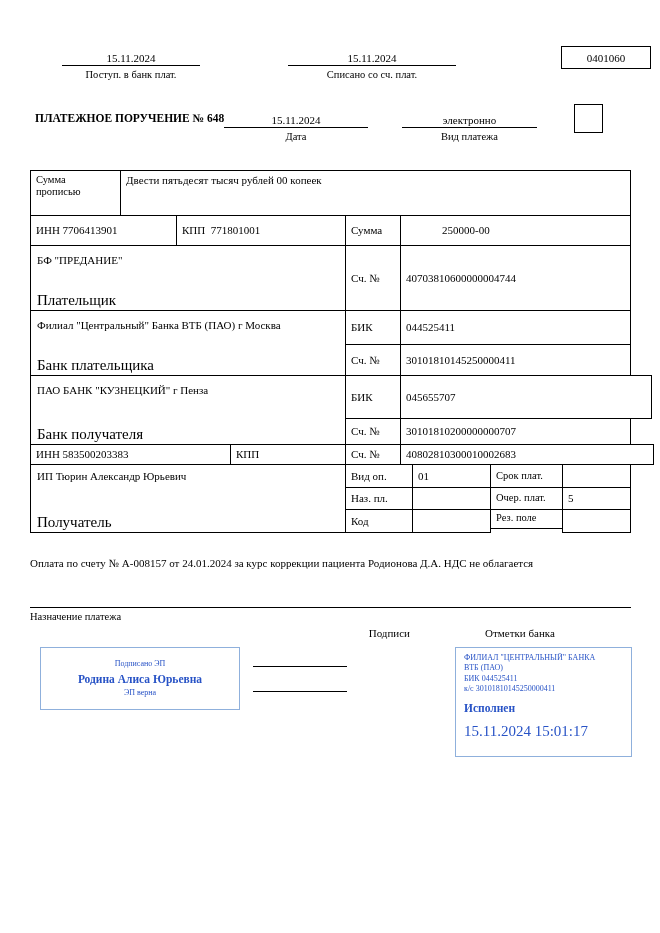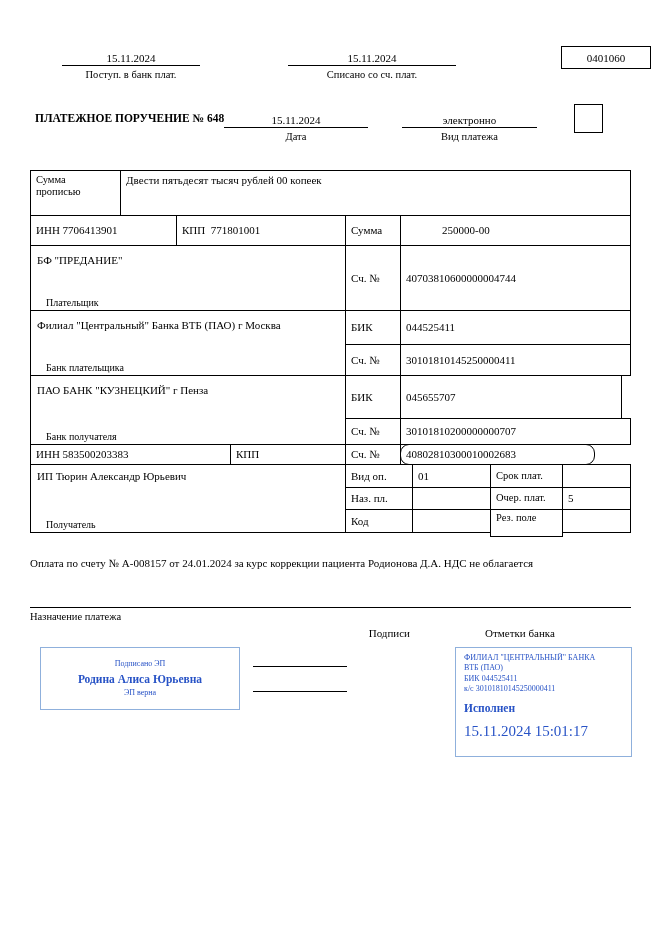--- a/index.html
+++ b/index.html
@@ -3,21 +3,21 @@
 <meta charset="utf-8">
 <style>
   html,body{margin:0;padding:0;background:#ffffff;}
   .page{position:relative;width:660px;height:933px;background:#fff;
         font-family:"Liberation Serif","DejaVu Serif",serif;font-size:11px;color:#000;overflow:hidden;}
   .abs{position:absolute;box-sizing:border-box;}
   .cell{position:absolute;box-sizing:border-box;border:1px solid #000;
         display:flex;align-items:center;padding:1px 5px;line-height:1.15;}
   .cell.top{align-items:flex-start;padding-top:3px;}
   .namecell{position:absolute;box-sizing:border-box;border:1px solid #000;padding:8px 6px 2px 6px;line-height:1.2;}
-  .role{position:absolute;left:15px;bottom:1px;font-size:10px;}
+  .role{position:absolute;left:6px;bottom:1px;font-size:15px;}
   .uline{position:absolute;box-sizing:border-box;border-bottom:1px solid #000;text-align:center;
          display:flex;align-items:flex-end;justify-content:center;padding-bottom:1px;}
   .lbl{position:absolute;box-sizing:border-box;text-align:center;font-size:10.5px;}
   .sm{font-size:10.5px;}
   .pre{white-space:pre;}
   .prelines{white-space:pre-line;}
   .box{position:absolute;box-sizing:border-box;border:1px solid #000;
        display:flex;align-items:center;justify-content:center;}
   .stamp{position:absolute;box-sizing:border-box;border:1px solid #8fb0dc;color:#2853c6;}
   .sigstamp{display:flex;flex-direction:column;align-items:center;justify-content:center;gap:3px;text-align:center;}
@@ -70,46 +70,46 @@
   <div class="cell" style="left:345px;top:310px;width:56px;height:35px;">БИК</div>
   <div class="cell" style="left:400px;top:310px;width:231px;height:35px;">044525411</div>
   <div class="cell" style="left:345px;top:344px;width:56px;height:32px;">Сч. №</div>
   <div class="cell" style="left:400px;top:344px;width:231px;height:32px;">30101810145250000411</div>
 
   <div class="namecell" style="left:30px;top:375px;width:316px;height:70px;">
     <span>ПАО БАНК "КУЗНЕЦКИЙ" г Пенза</span>
     <span class="role">Банк получателя</span>
   </div>
   <div class="cell" style="left:345px;top:375px;width:56px;height:44px;">БИК</div>
-  <div class="cell" style="left:400px;top:375px;width:222px;height:44px;">045655707</div>
+  <div class="cell" style="left:400px;top:375px;width:252px;height:44px;">045655707</div>
   <div class="cell" style="left:345px;top:418px;width:56px;height:27px;">Сч. №</div>
   <div class="cell" style="left:400px;top:418px;width:231px;height:27px;">30101810200000000707</div>
 
   <div class="cell" style="left:30px;top:444px;width:201px;height:21px;">ИНН 583500203383</div>
   <div class="cell" style="left:230px;top:444px;width:116px;height:21px;">КПП</div>
   <div class="cell" style="left:345px;top:444px;width:56px;height:21px;">Сч. №</div>
-  <div class="cell" style="left:400px;top:444px;width:195px;height:21px;border-radius:9px;">40802810300010002683</div>
+  <div class="cell" style="left:400px;top:444px;width:254px;height:21px;">40802810300010002683</div>
 
   <div class="namecell" style="left:30px;top:464px;width:316px;height:69px;padding-top:5px;">
     <span>ИП Тюрин Александр Юрьевич</span>
     <span class="role">Получатель</span>
   </div>
   <div class="cell" style="left:345px;top:464px;width:68px;height:24px;">Вид оп.</div>
   <div class="cell" style="left:412px;top:464px;width:79px;height:24px;">01</div>
   <div class="cell sm" style="left:490px;top:464px;width:73px;height:24px;">Срок плат.</div>
   <div class="cell" style="left:562px;top:464px;width:69px;height:24px;"></div>
 
   <div class="cell" style="left:345px;top:487px;width:68px;height:23px;">Наз. пл.</div>
   <div class="cell" style="left:412px;top:487px;width:79px;height:23px;"></div>
   <div class="cell sm" style="left:490px;top:487px;width:73px;height:23px;">Очер. плат.</div>
   <div class="cell" style="left:562px;top:487px;width:69px;height:23px;">5</div>
 
   <div class="cell" style="left:345px;top:509px;width:68px;height:24px;">Код</div>
   <div class="cell" style="left:412px;top:509px;width:79px;height:24px;"></div>
-  <div class="cell sm" style="left:490px;top:509px;width:73px;height:28px;align-items:flex-start;padding-top:2px;">Рез. поле</div>
+  <div class="cell sm" style="left:490px;top:509px;width:73px;height:20px;align-items:flex-start;padding-top:2px;">Рез. поле</div>
   <div class="cell" style="left:562px;top:509px;width:69px;height:24px;"></div>
 
   <div class="abs" style="left:30px;top:556px;width:600px;line-height:1.3;">Оплата по счету № А-008157 от 24.01.2024 за курс коррекции пациента Родионова Д.А. НДС не облагается</div>
   <div class="abs" style="left:30px;top:590px;width:601px;height:18px;border-bottom:1px solid #000;"></div>
   <div class="abs sm" style="left:30px;top:611px;text-align:center;">Назначение платежа</div>
 
   <div class="abs" style="left:260px;top:627px;width:150px;text-align:right;">Подписи</div>
   <div class="abs" style="left:445px;top:627px;width:150px;text-align:center;">Отметки банка</div>
 
   <div class="stamp sigstamp" style="left:40px;top:647px;width:200px;height:63px;">

